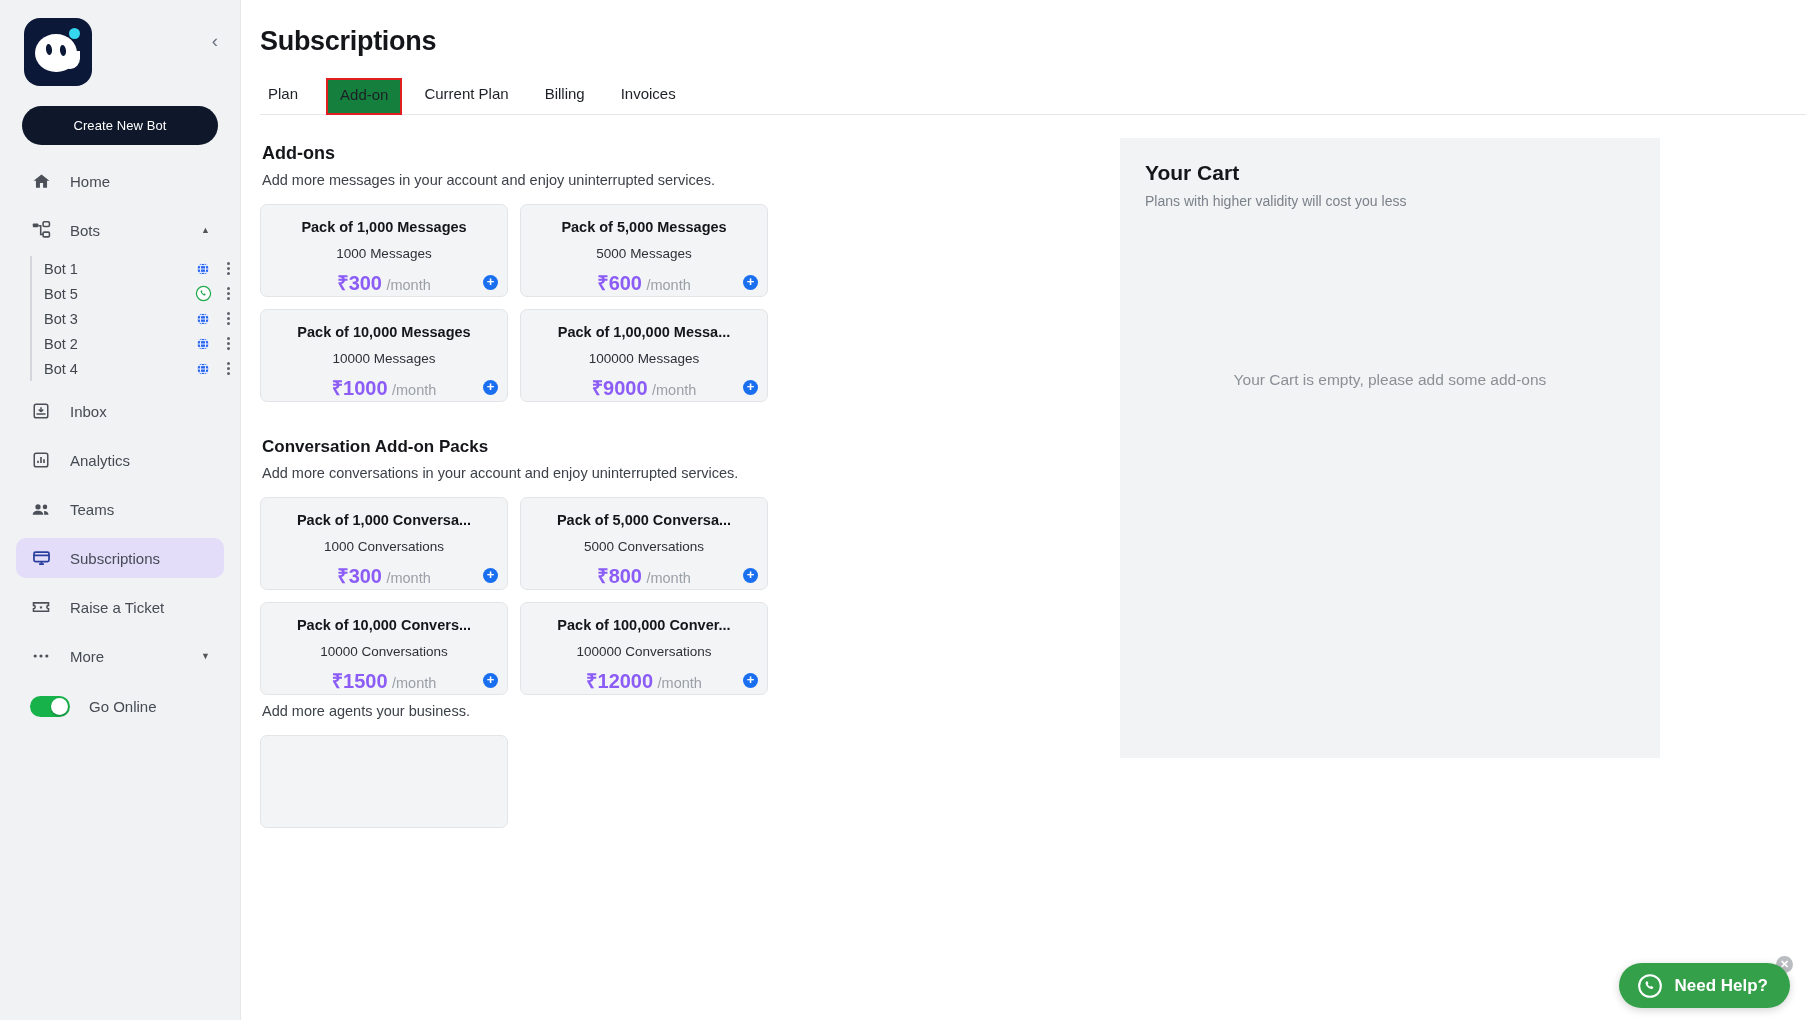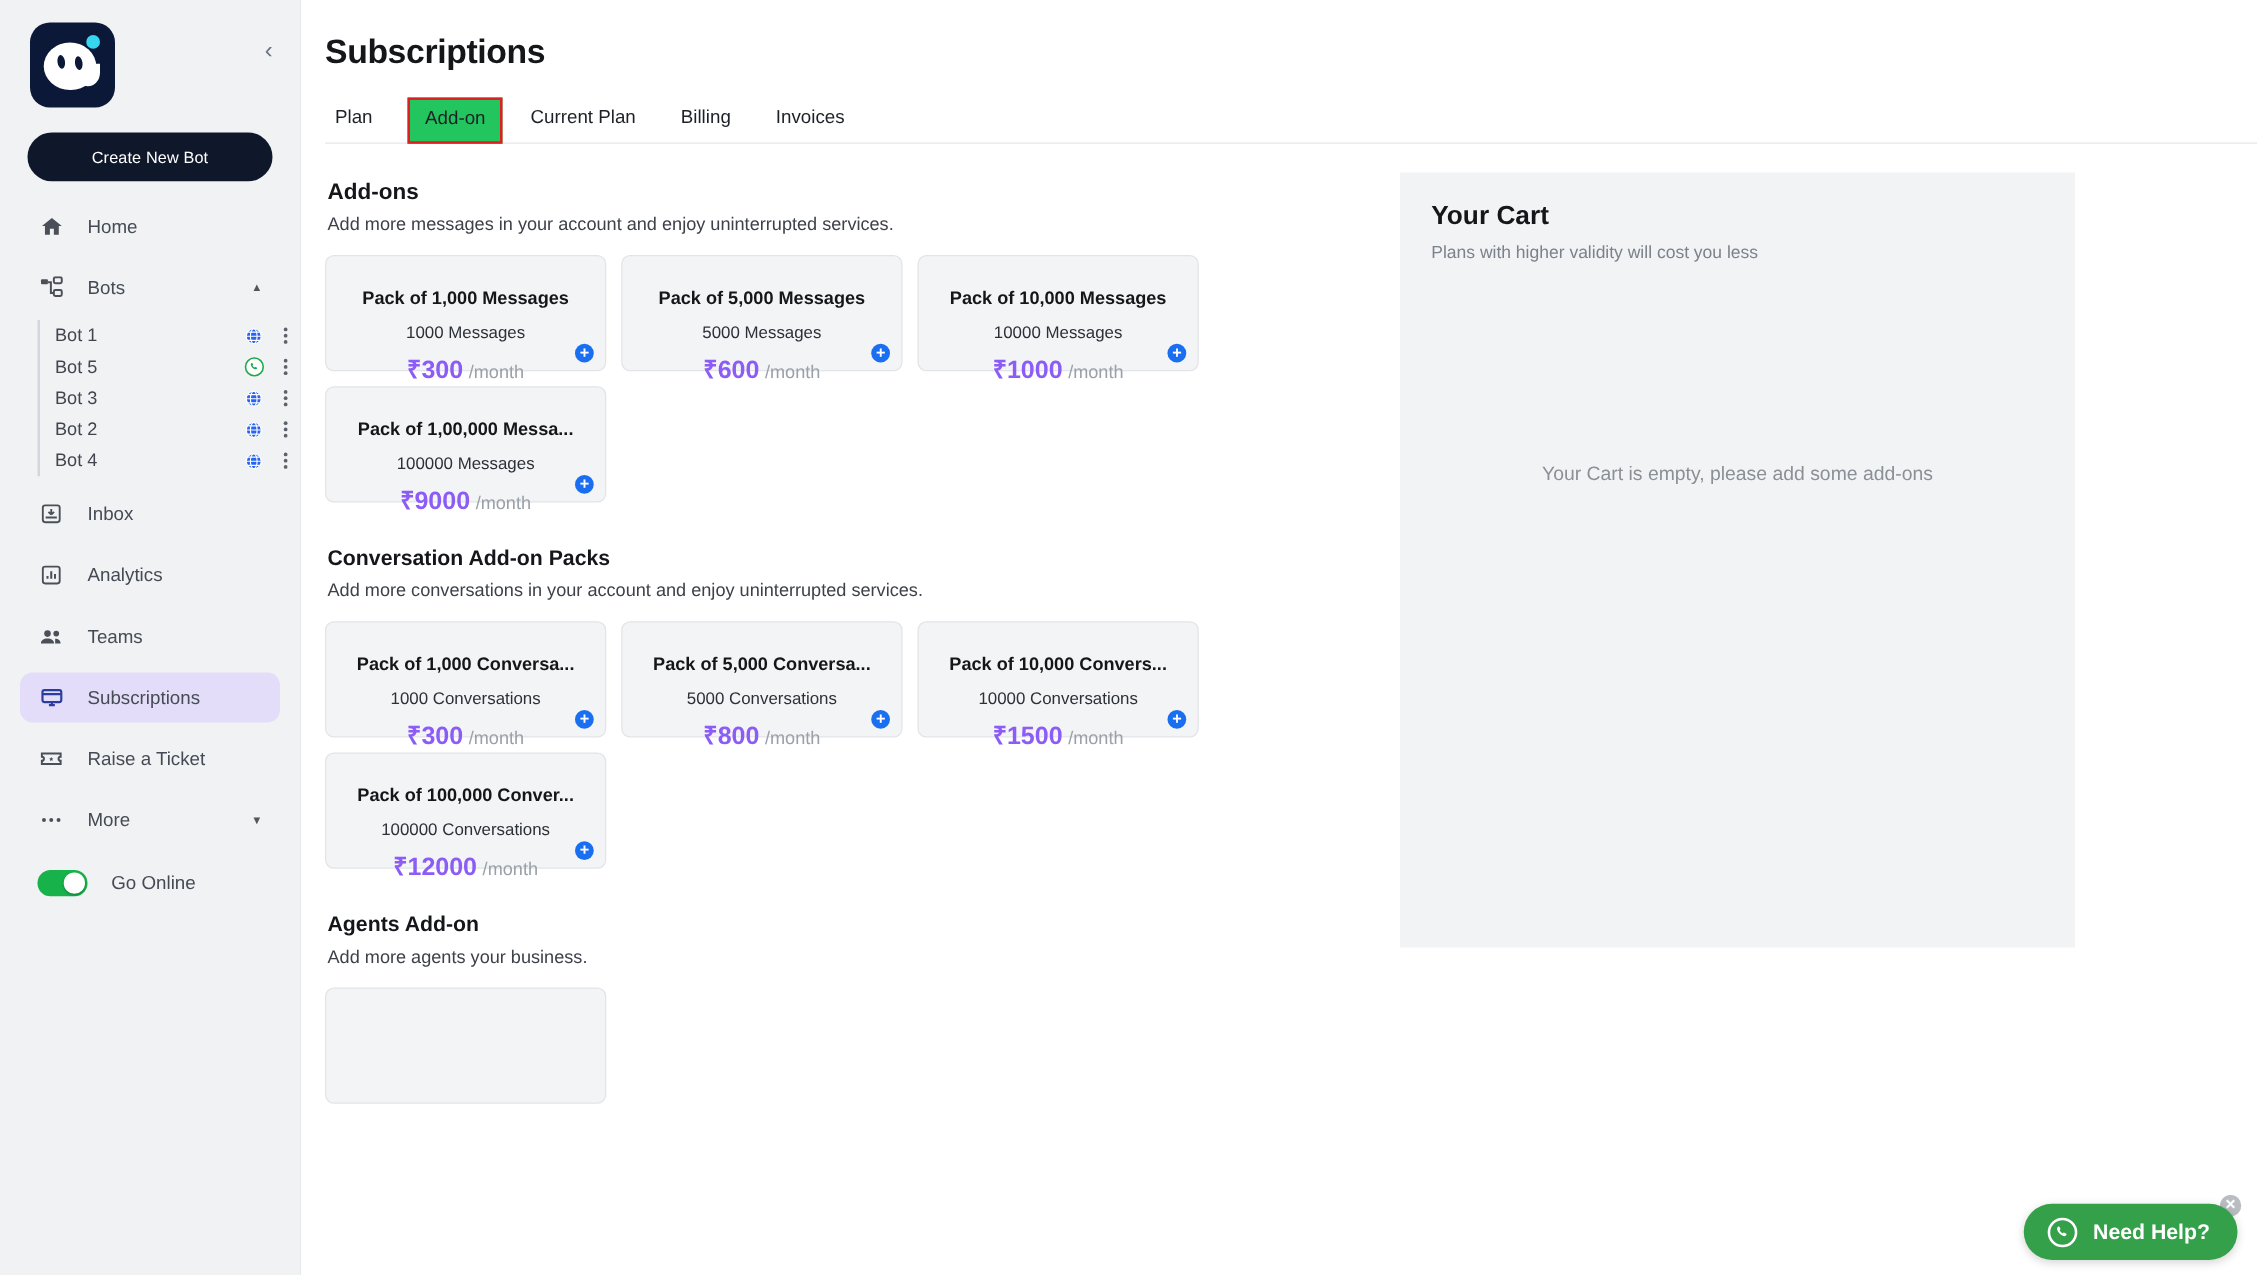--- a/index.html
+++ b/index.html
@@ -127,21 +127,21 @@
   }
   .tab {
     font-size: 15px; color: #1d2026; cursor: pointer;
     padding: 0 8px 12px 8px; margin-right: 20px;
     position: relative;
   }
   .tab.highlighted {
     border: 2px solid #e02020;
     padding: 6px 12px 10px 12px;
     margin-bottom: -1px; margin-right: 14px;
-    background: #22c55e;
+    background: #15803d;
   }
 
   .content { display: flex; padding: 0 0 0 19px; }
   .left-col { width: 790px; flex: 0 0 790px; }
   .addons-title {
     font-size: 18px; font-weight: bold; color: #14161a;
     margin: 28px 0 0 2px;
   }
   .sec-title {
     font-size: 17px; font-weight: bold; color: #14161a;
@@ -149,26 +149,26 @@
   }
   .sec-desc {
     font-size: 14.5px; color: #3d4149;
     margin: 8px 0 0 2px;
   }
   .card-grid {
     display: flex; flex-wrap: wrap;
     gap: 12px; margin-top: 16px; width: 700px;
   }
   .pack-card {
-    width: 225px; height: 93px;
+    width: 248px; height: 93px;
     background: #f3f4f6;
     border: 1px solid #e2e4e8;
     border-radius: 7px;
     position: relative;
-    padding-top: 26px;
+    padding-top: 14px;
     text-align: center;
   }
   .pack-card .pname {
     font-size: 14.5px; font-weight: bold; color: #14161a;
     white-space: nowrap; overflow: hidden; text-overflow: ellipsis;
     padding: 0 10px;
   }
   .pack-card .qty {
     font-size: 13.5px; color: #2c3037; margin-top: 11px;
   }
@@ -506,21 +506,20 @@
             <div class="pname">Pack of 100,000 Conver...</div>
             <div class="qty">100000 Conversations</div>
             <div class="price-row">
               <span class="price">₹12000</span>
               <span class="per">/month</span>
             </div>
             <div class="plus-btn">+</div>
           </div>
         </div>
 
-        <div class="sec-title">Agents Add-on</div>
         <div class="sec-desc">Add more agents your business.</div>
         <div class="card-grid">
           <div class="pack-card"></div>
         </div>
       </div>
 
       <section class="cart">
         <h2>Your Cart</h2>
         <div class="sub">Plans with higher validity will cost you less</div>
         <div class="empty">Your Cart is empty, please add some add-ons</div>

